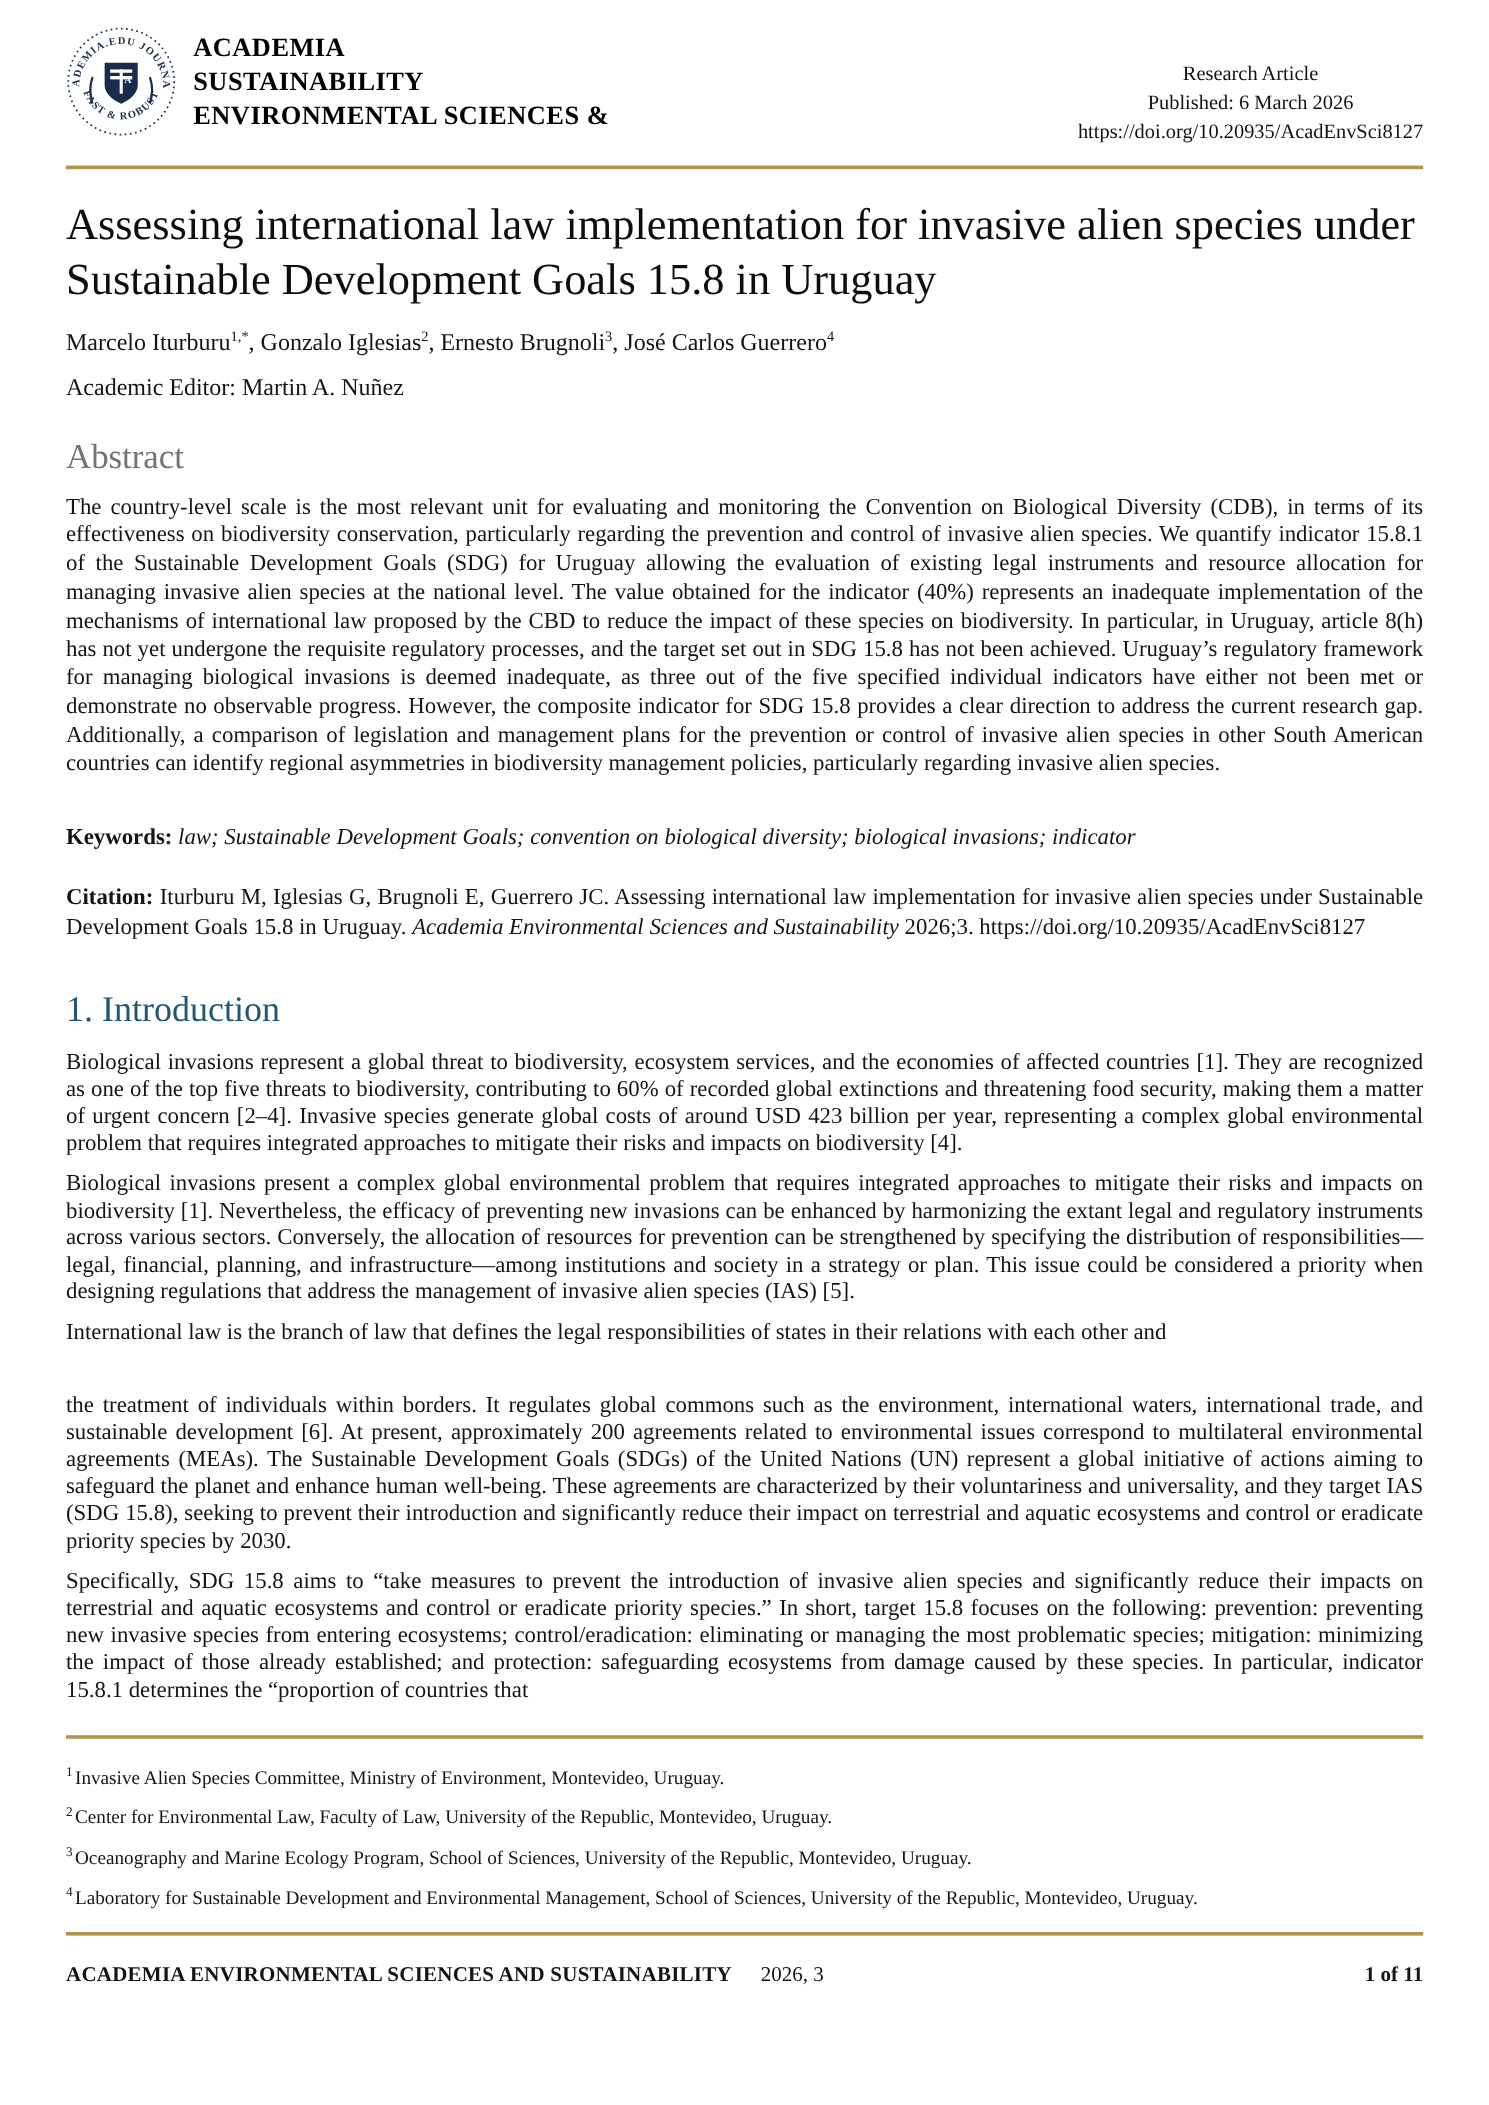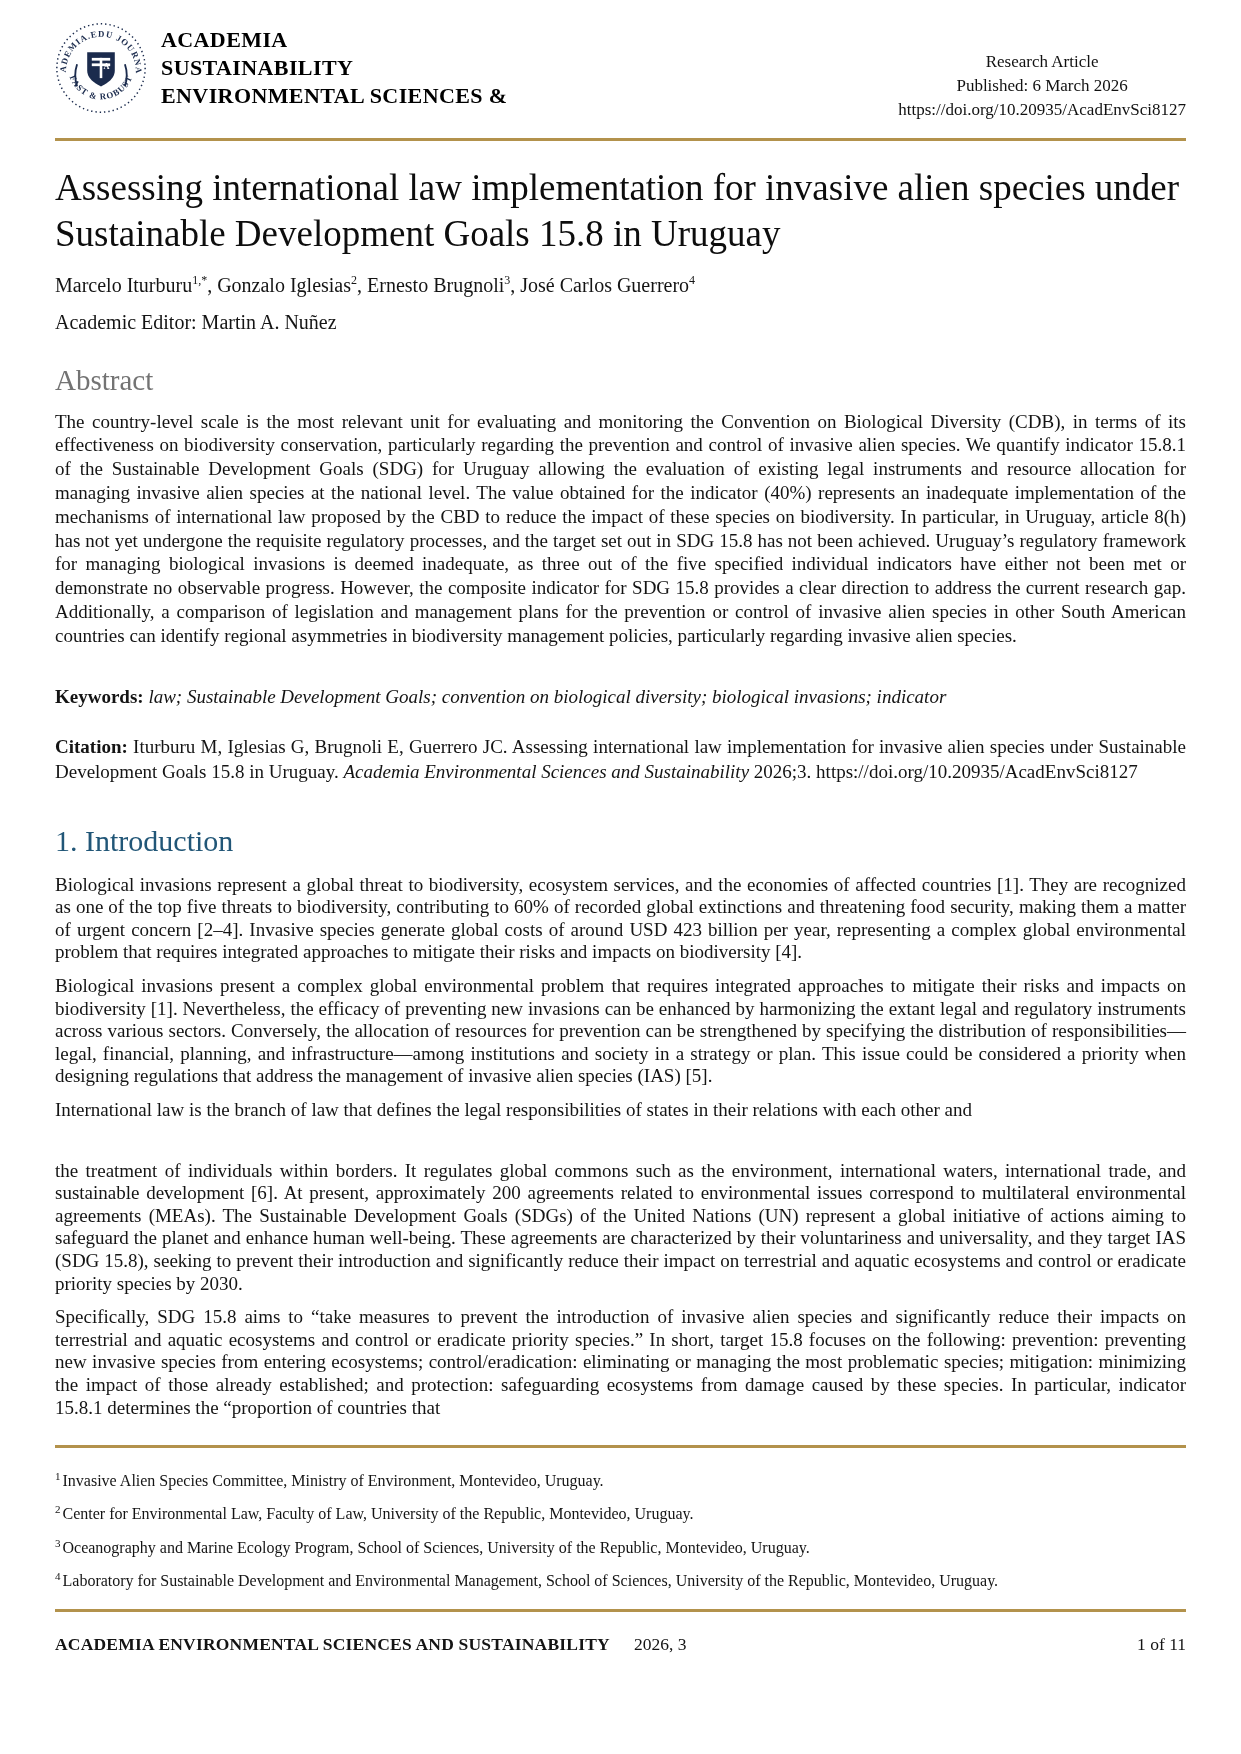--- a/index.html
+++ b/index.html
@@ -41,21 +41,21 @@
   .fn-rule { border:none; height:3px; background:#b3924c; margin-top:14px; }
   .footnotes { margin-top:14px; }
   .footnote { font-size:16px; line-height:29px; }
   .footnote sup { font-size:11px; margin-right:2px; }
   
   .footer-rule { border:none; height:3px; background:#b3924c; margin-top:14px; }
   .page-footer { display:flex; justify-content:space-between; align-items:baseline; margin-top:22px; }
   .footer-left { display:flex; align-items:baseline; gap:24px; }
   .footer-journal { font-weight:bold; font-size:17.5px; letter-spacing:.2px; }
   .footer-issue { font-size:17.5px; }
-  .footer-page { font-weight:normal; font-size:17.5px; }
+  .footer-page { font-weight:bold; font-size:17.5px; }
 </style>
 </head>
 <body>
 
 <div class="page-header">
   <div class="brand">
     <div class="logo-wrap">
       <svg viewBox="0 0 100 100" width="92" height="92" aria-hidden="true">
         <defs>
           <path id="arcTop" d="M 12,54 A 38,38 0 0 1 88,54"></path>

